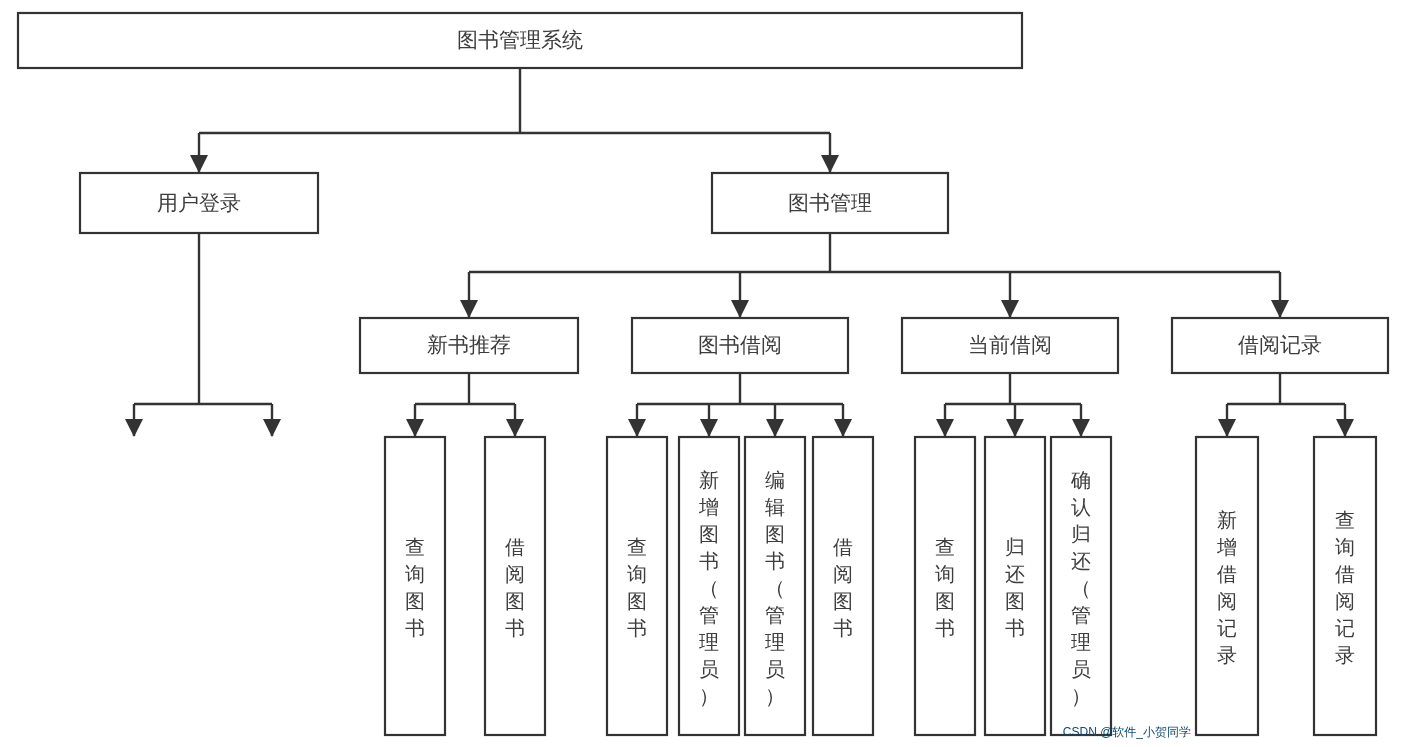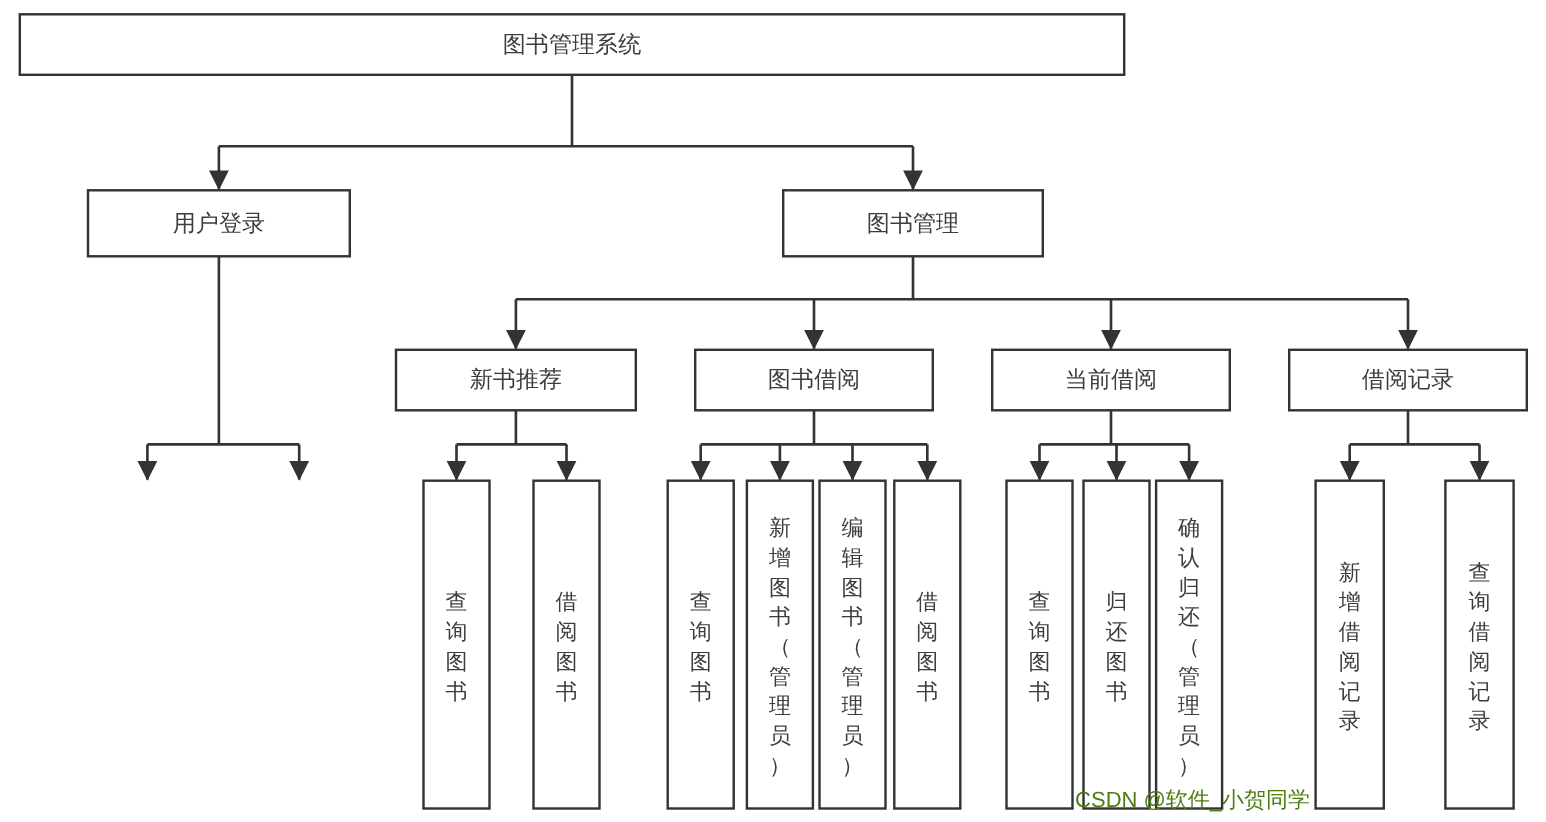--- a/index.html
+++ b/index.html
@@ -52,22 +52,22 @@
     font-family: "Liberation Sans", "DejaVu Sans", sans-serif;
     font-size: 20px;
     fill: #3d3d3d;
     text-anchor: middle;
   }
   .watermark {
     position: absolute;
     right: 10px;
     bottom: 6px;
     font-family: "Liberation Sans", "DejaVu Sans", sans-serif;
-    font-size: 20px;
-    color: #4d7c0f;
+    font-size: 12px;
+    color: #0c4a6e;
     white-space: nowrap;
     user-select: none;
   }
 </style>
 </head>
 <body>
 
 <div id="diagram-root">
   <svg class="flow" viewBox="0 0 1405 747" xmlns="http://www.w3.org/2000/svg">
     <g id="connectors-layer">

